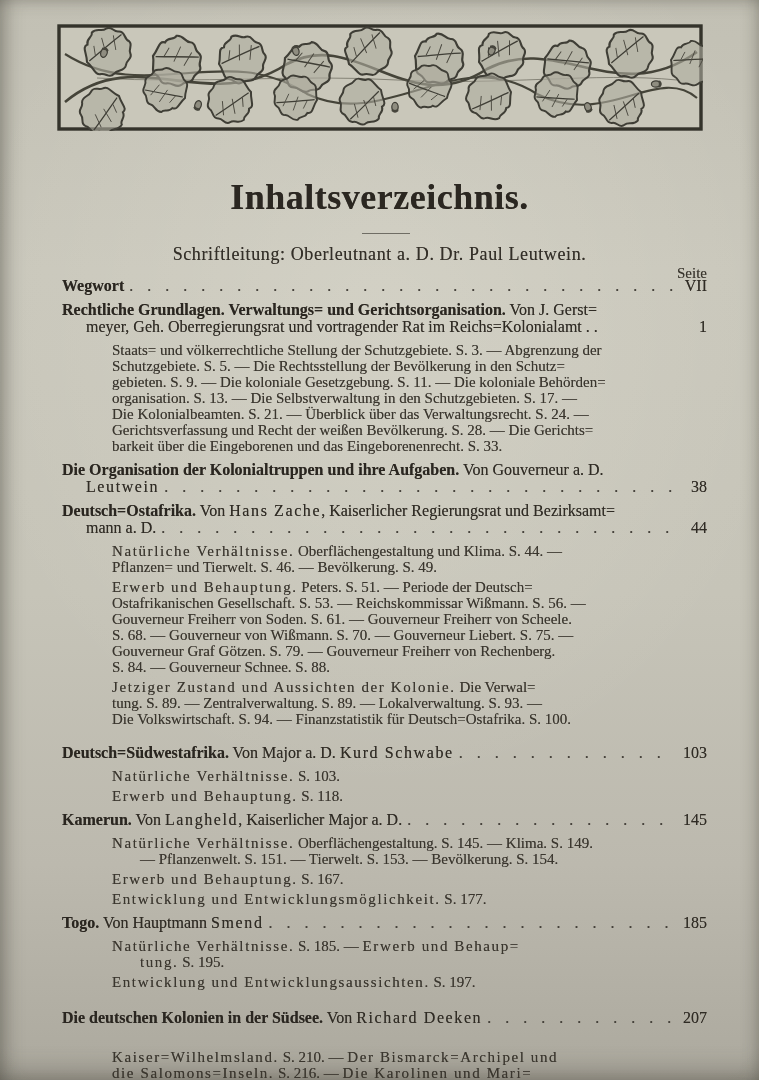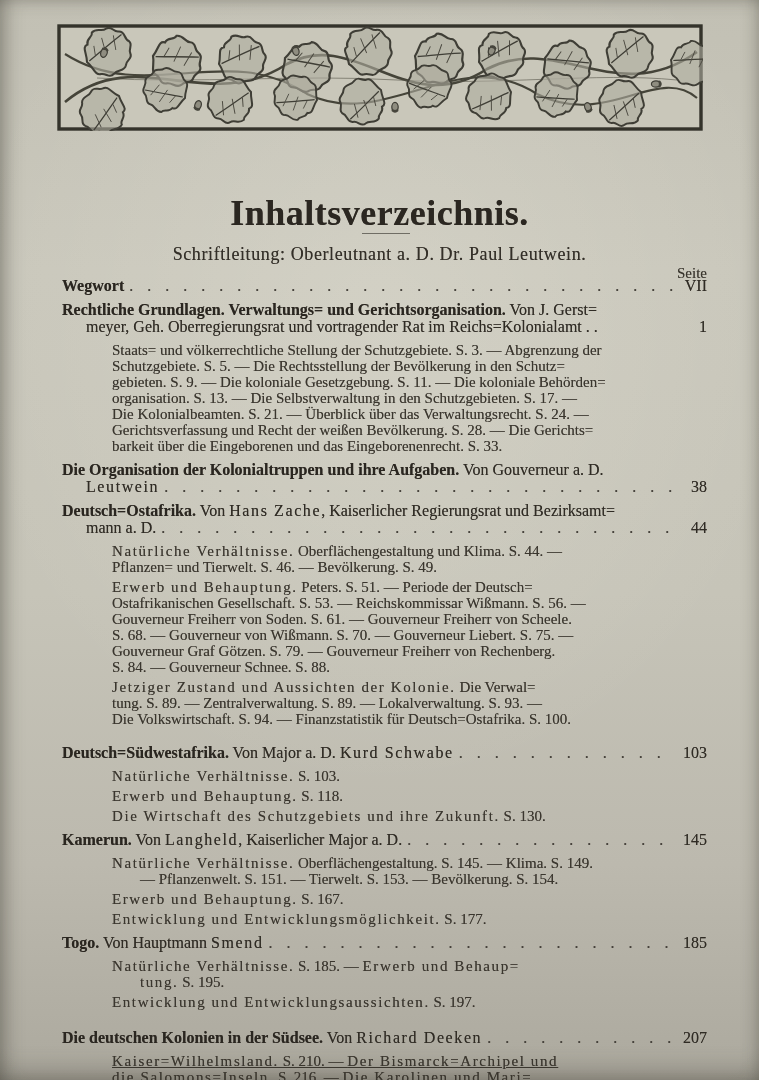--- a/index.html
+++ b/index.html
@@ -10,21 +10,21 @@
       radial-gradient(90% 70% at 50% 30%, rgba(255,253,242,.18) 0%, rgba(255,253,242,0) 62%),
       radial-gradient(135% 115% at 50% 45%, rgba(0,0,0,0) 58%, rgba(54,52,44,.28) 100%),
       linear-gradient(180deg,#c2c0b4 0%,#c9c7bb 25%,#c6c4b8 55%,#bcb9ae 80%,#aca99e 100%);
     box-shadow: inset 16px 0 20px -12px rgba(58,56,48,.40),
                 inset -12px 0 18px -12px rgba(58,56,48,.32),
                 inset 0 -20px 26px -14px rgba(58,56,48,.38),
                 inset 0 12px 18px -12px rgba(58,56,48,.25);
   }
   .ornament{position:absolute;left:57px;top:24px;width:646px;height:107px;}
   .title{
-    position:absolute;top:192px;left:0;width:759px;margin:0;text-align:center;
+    position:absolute;top:176px;left:0;width:759px;margin:0;text-align:center;
     font-size:36px;font-weight:bold;color:#2b2721;letter-spacing:.5px;
     text-shadow:0 0 .6px rgba(43,39,33,.65);
   }
   .rule{position:absolute;top:233px;left:362px;width:48px;border-top:1.6px solid #6f6d64;}
   .editor{
     position:absolute;top:244px;left:0;width:759px;text-align:center;
     font-size:18px;color:#332f28;letter-spacing:.6px;text-shadow:0 0 .5px rgba(43,39,33,.55);
   }
   .seite{
     position:absolute;top:265px;right:52px;font-size:15px;color:#3a362e;
@@ -199,24 +199,20 @@
         <span class="pagenum">103</span>
       </div>
       <div class="line s" style="margin-top: 7px; padding-left: 50px;">
         <span class="seg sp">Natürliche Verhältnisse.</span>
         <span class="seg r"> S. 103.</span>
       </div>
       <div class="line s" style="margin-top: 4px; padding-left: 50px;">
         <span class="seg sp">Erwerb und Behauptung.</span>
         <span class="seg r"> S. 118.</span>
       </div>
-      <div class="line s" style="margin-top: 4px; padding-left: 50px;">
-        <span class="seg sp">Die Wirtschaft des Schutzgebiets und ihre Zukunft.</span>
-        <span class="seg r"> S. 130.</span>
-      </div>
       <div class="line m" style="margin-top: 7px;">
         <span class="seg b">Kamerun.</span>
         <span class="seg r"> Von </span>
         <span class="seg sp">Langheld</span>
         <span class="seg r">, Kaiserlicher Major a. D.</span>
         <span class="leader">. . . . . . . . . . . . . . . . . . . . . . . . . . . . . . . . . . . . . . . . . . . . . . . . . . . . . . . . . . . . . . . .</span>
         <span class="pagenum">145</span>
       </div>
       <div class="line s" style="margin-top: 7px; padding-left: 50px;">
         <span class="seg sp">Natürliche Verhältnisse.</span>
@@ -253,21 +249,21 @@
         <span class="seg sp">Entwicklung und Entwicklungsaussichten.</span>
         <span class="seg r"> S. 197.</span>
       </div>
       <div class="line m" style="margin-top: 19px;">
         <span class="seg b">Die deutschen Kolonien in der Südsee.</span>
         <span class="seg r"> Von </span>
         <span class="seg sp">Richard Deeken</span>
         <span class="leader">. . . . . . . . . . . . . . . . . . . . . . . . . . . . . . . . . . . . . . . . . . . . . . . . . . . . . . . . . . . . . . . .</span>
         <span class="pagenum">207</span>
       </div>
-      <div class="line s" style="margin-top: 7px; padding-left: 50px; text-decoration: underline;">
+      <div class="line s" style="margin-top: 23px; padding-left: 50px;">
         <span class="seg sp">Kaiser=Wilhelmsland.</span>
         <span class="seg r"> S. 210. — </span>
         <span class="seg sp">Der Bismarck=Archipel und</span>
       </div>
       <div class="line s" style="padding-left: 50px; font-family: Liberation Serif, serif;">
         <span class="seg sp">die Salomons=Inseln.</span>
         <span class="seg r"> S. 216. — </span>
         <span class="seg sp">Die Karolinen und Mari=</span>
       </div>
       <div class="line s" style="padding-left: 50px;">

